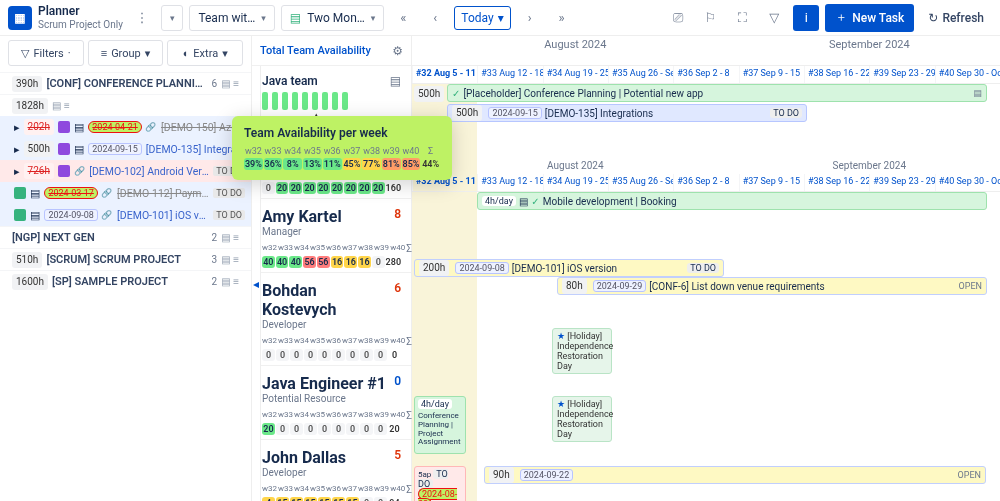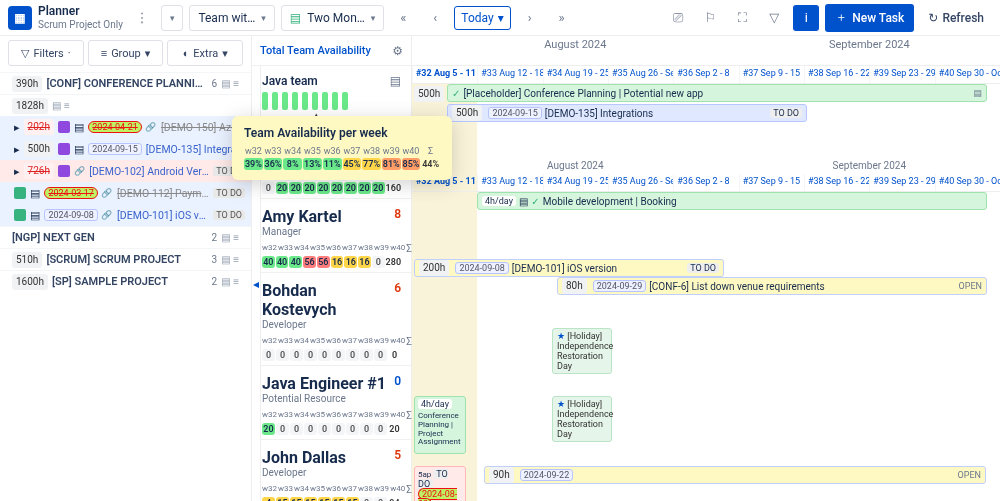--- a/index.html
+++ b/index.html
@@ -75,21 +75,21 @@
 .band.cur{ background:#f9f4d9;}
 .taskbar{ position:absolute; height:18px; border-radius:3px; font-size:10px; padding:0 4px; display:flex; align-items:center; gap:3px; white-space:nowrap; overflow:hidden;}
 .tb-green{ background:#d6f5dd; border:1px solid #9ee2ad;}
 .tb-blue{ background:#e0e8ff; border:1px solid #b7c6ff;}
 .tb-lblue{ background:#fef9c3; border:1px solid #c1cffd;}
 .chip{ background:#fff; border-radius:3px; font-size:9px; padding:0 3px;}
 .chip.todo{ background:#eee;}
 .hday{ position:absolute; background:#e6f5ea; border:1px solid #b9e4c6; border-radius:3px; font-size:9px; padding:2px 4px; color:#333;}
 .statusr{position:absolute; right:4px; font-size:9px; color:#6b778c;}
 
-.popover{ position:absolute; background:#fef9c3; border-radius:6px; box-shadow:0 4px 20px rgba(0,0,0,0.18); padding:10px 12px; z-index:20;}
+.popover{ position:absolute; background:#bef264; border-radius:6px; box-shadow:0 4px 20px rgba(0,0,0,0.18); padding:10px 12px; z-index:20;}
 .popover .ptitle{font-weight:600; font-size:12px; margin-bottom:6px;}
 .popover .wkhdr span, .popover .wkcells span{ font-size:9px; }
 .divv{position:absolute;top:30px;bottom:0;left:0;width:9px;display:flex;align-items:center;justify-content:center;color:#0052cc;background:#fff;border-right:1px solid #eee; z-index:3;}
 .sigma{font-size:10px;color:#6b778c;}
 </style>
 </head>
 <body>
 
 <div class="topbar">
   <div class="app-badge">▦</div>

